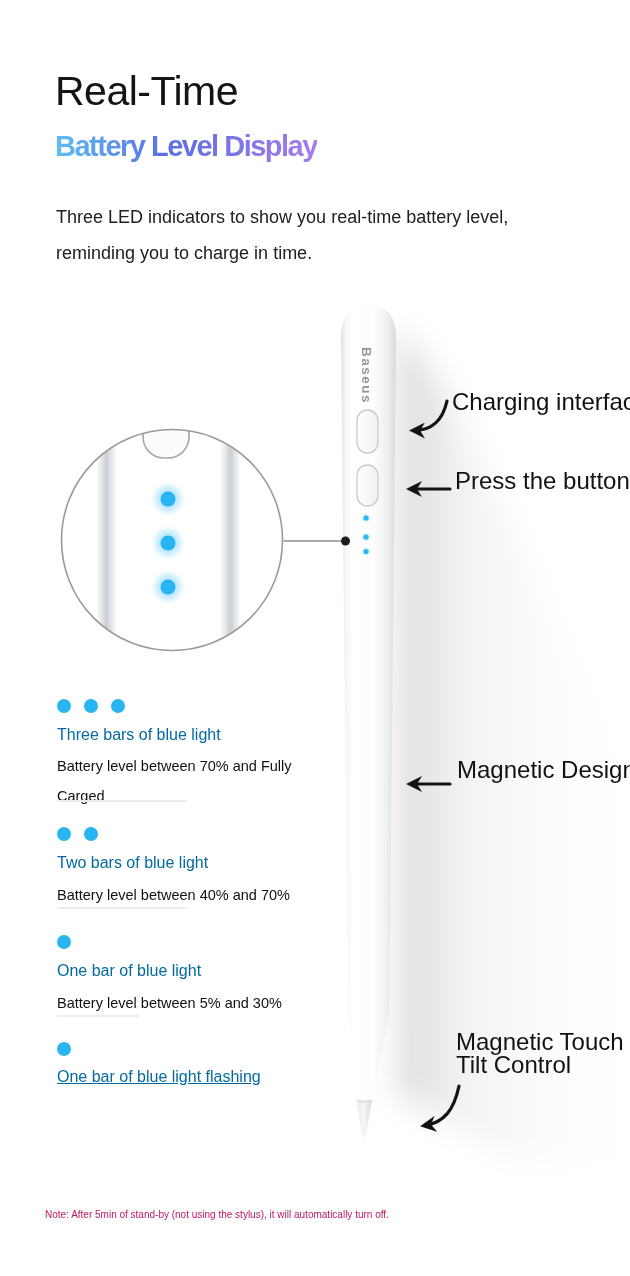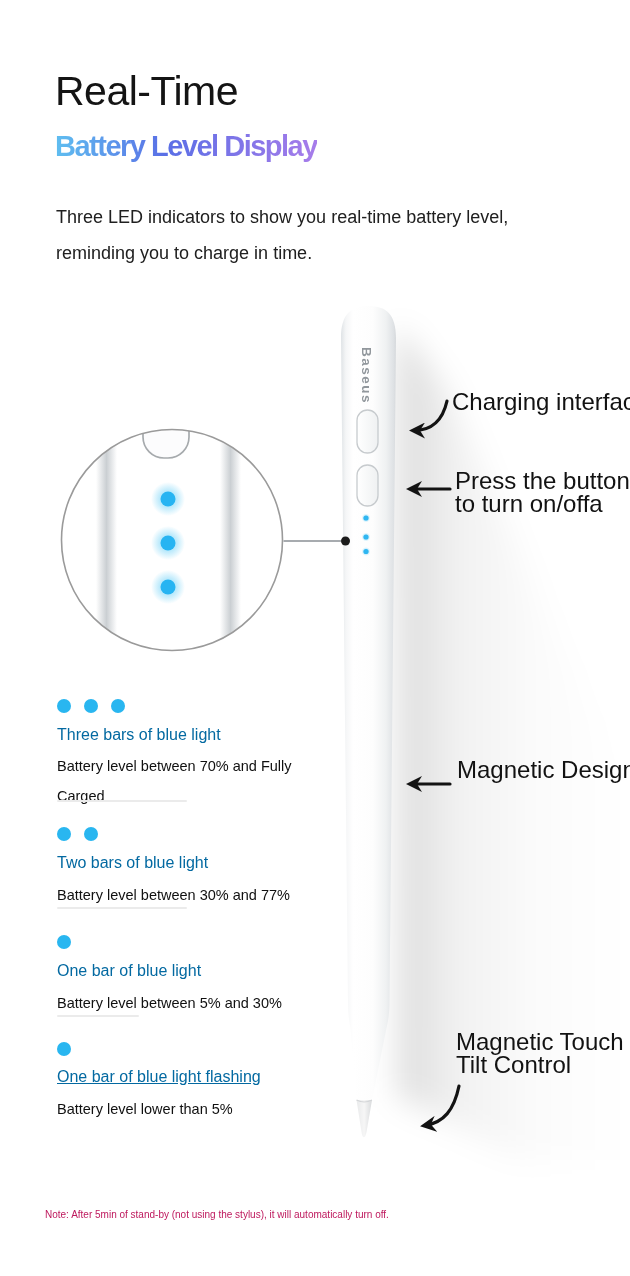--- a/index.html
+++ b/index.html
@@ -134,21 +134,20 @@
 
   <div class="abs title">Real-Time</div>
   <div class="abs subtitle">Battery Level Display</div>
   <div class="abs desc">Three LED indicators to show you real-time battery level, reminding you to charge in time.</div>
 
   <div class="abs ann" style="left:452px;top:390px;">
     <div>Charging interface</div>
   </div>
   <div class="abs ann" style="left:455px;top:469px;">
     <div>Press the button</div>
-    <div>to turn on/offa</div>
   </div>
   <div class="abs ann" style="left:457px;top:758px;">
     <div>Magnetic Design</div>
   </div>
   <div class="abs ann" style="left:456px;top:1030px;">
     <div>Magnetic Touch</div>
     <div>Tilt Control</div>
   </div>
 
   <div class="abs dots" style="left:57px;top:699px;">
@@ -158,31 +157,30 @@
   </div>
   <div class="abs row-label" style="left:57px;top:726px;">Three bars of blue light</div>
   <div class="abs row-detail" style="left:57px;top:751px;">Battery level between 70% and Fully Carged</div>
   <div class="abs divider" style="left:57px;top:800px;width:130px;"></div>
 
   <div class="abs dots" style="left:57px;top:827px;">
     <span class="dot"></span>
     <span class="dot"></span>
   </div>
   <div class="abs row-label" style="left:57px;top:854px;">Two bars of blue light</div>
-  <div class="abs row-detail" style="left:57px;top:880px;max-width:300px;">Battery level between 30% and 77%</div>
+  <div class="abs row-detail" style="left:57px;top:880px;max-width:300px;">Battery level between 40% and 70%</div>
   <div class="abs divider" style="left:57px;top:907px;width:130px;"></div>
 
   <div class="abs dots" style="left:57px;top:935px;">
     <span class="dot"></span>
   </div>
   <div class="abs row-label" style="left:57px;top:962px;">One bar of blue light</div>
   <div class="abs row-detail" style="left:57px;top:988px;max-width:300px;">Battery level between 5% and 30%</div>
   <div class="abs divider" style="left:57px;top:1015px;width:82px;"></div>
 
   <div class="abs dots" style="left:57px;top:1042px;">
     <span class="dot"></span>
   </div>
   <div class="abs row-label" style="left:57px;top:1068px;text-decoration:underline;">One bar of blue light flashing</div>
-  <div class="abs row-detail" style="left:57px;top:1094px;max-width:300px;">Battery level lower than 5%</div>
 
   <div class="abs note">Note: After 5min of stand-by (not using the stylus), it will automatically turn off.</div>
 
 </div>
 
 </body></html>

